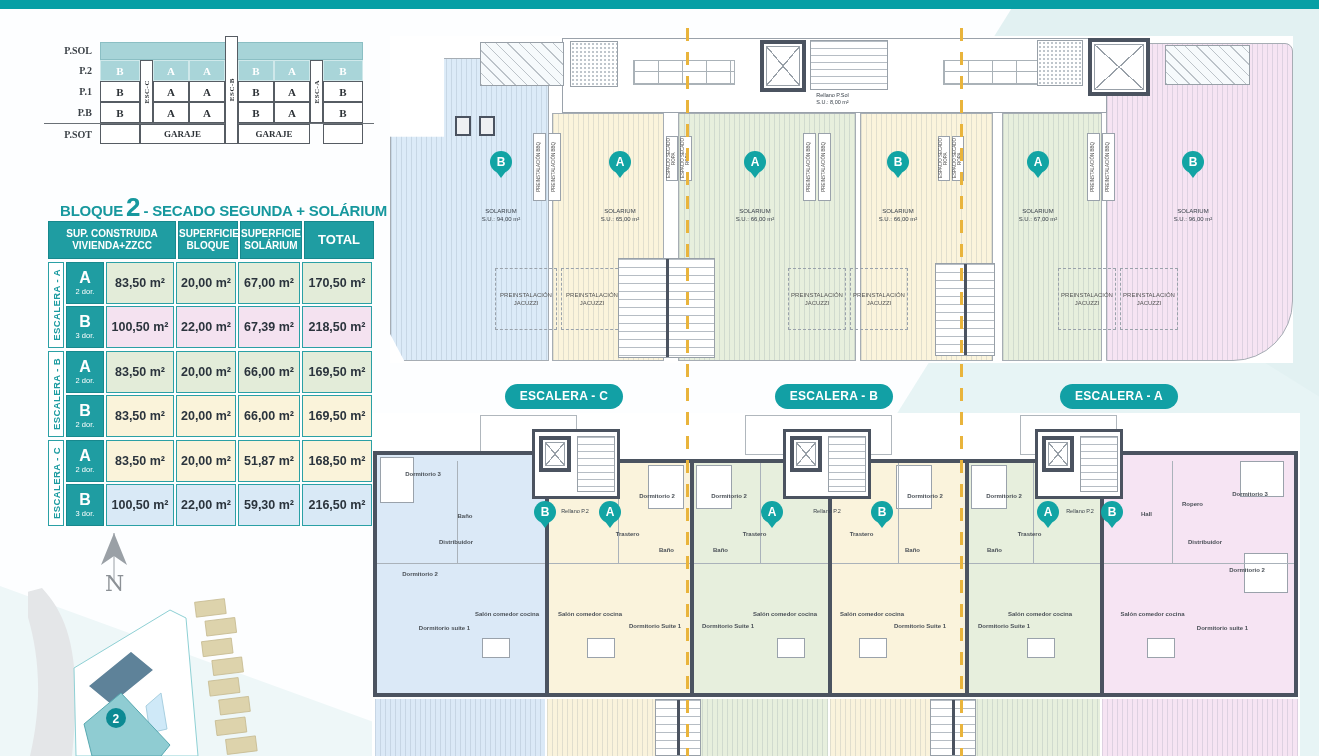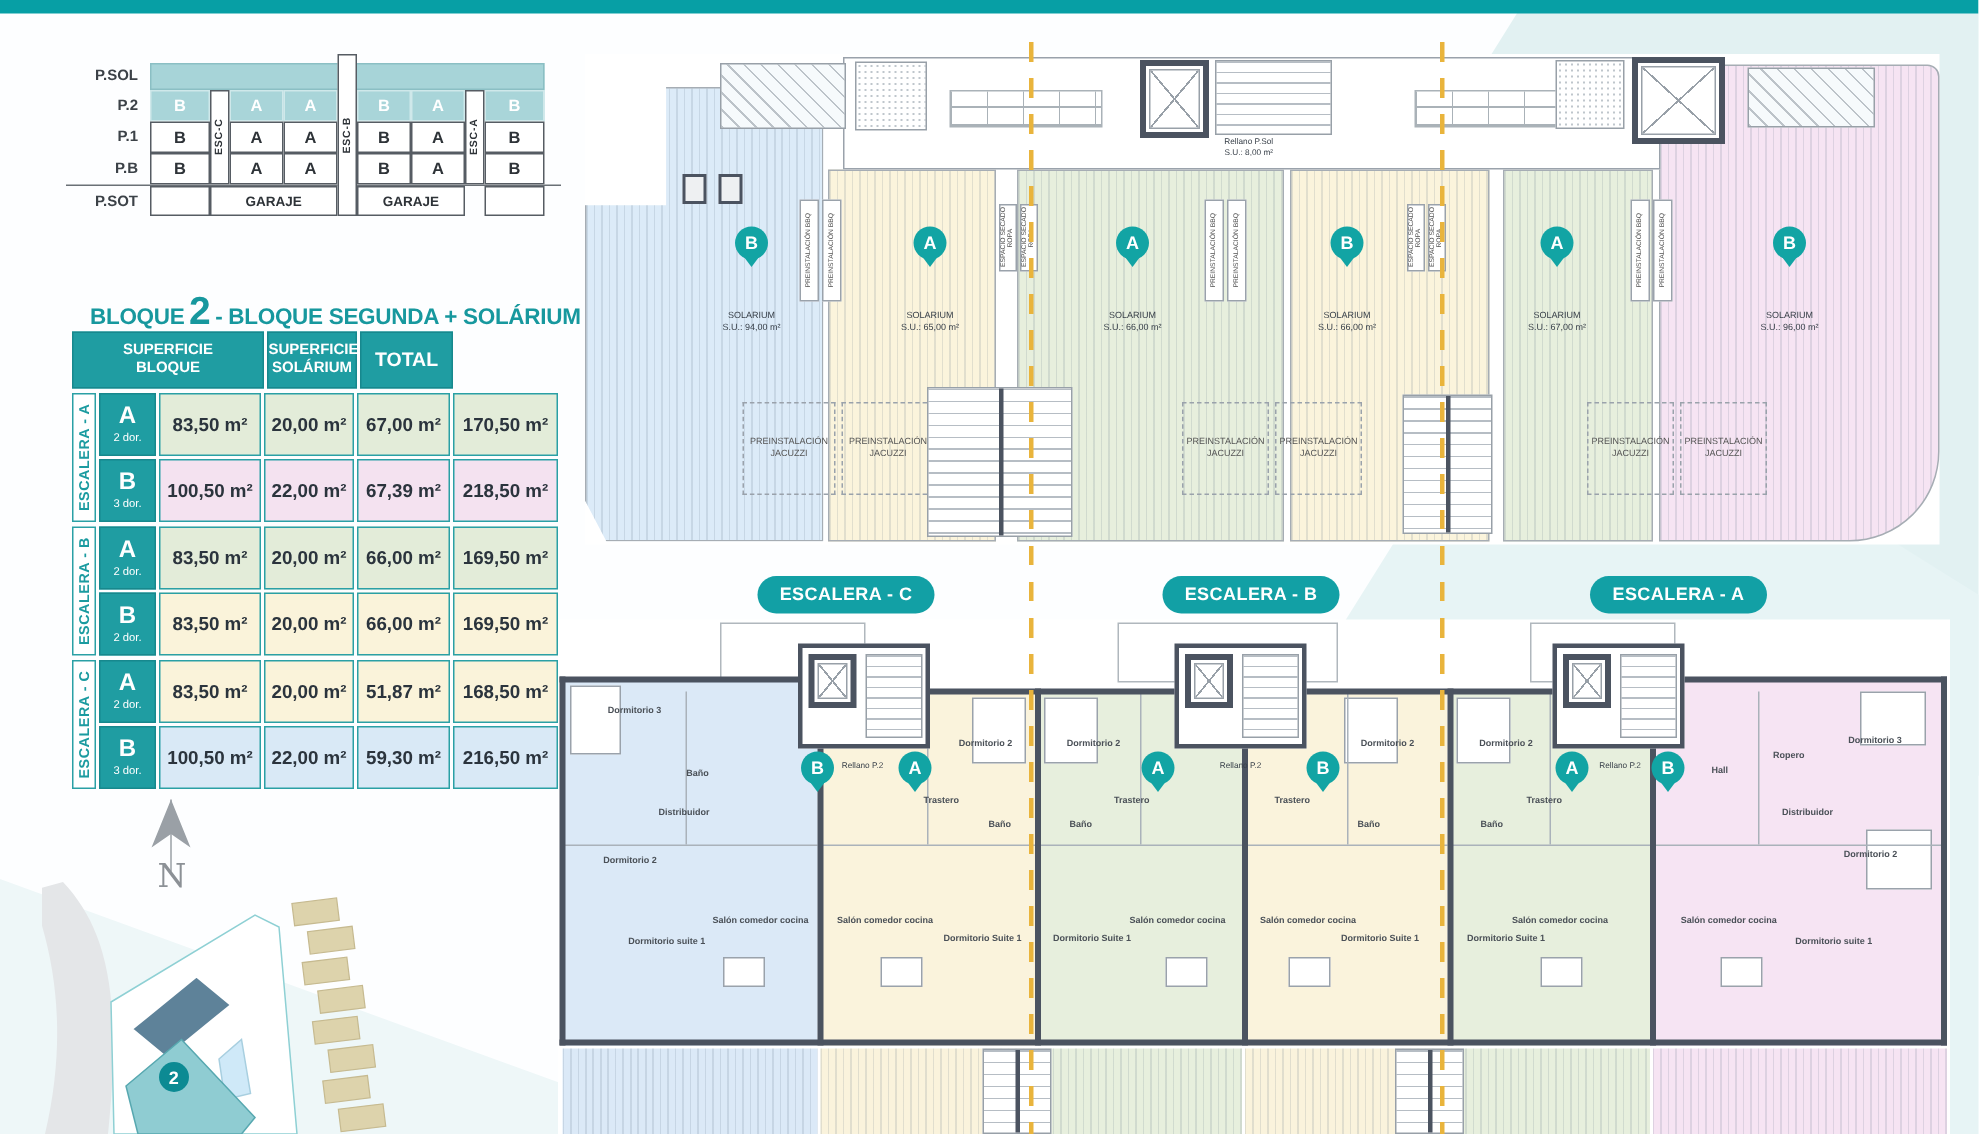--- a/index.html
+++ b/index.html
@@ -4,21 +4,21 @@
 <style>
   html,body{margin:0;padding:0;}
   body{width:1319px;height:756px;overflow:hidden;position:relative;background:#fdfeff;
        font-family:"Liberation Sans",sans-serif;}
   
   .bgband{position:absolute;transform:rotate(32deg);z-index:0;}
   
   .topbar{position:absolute;left:0;top:0;width:1319px;height:9px;background:#079fa5;z-index:6;}
 
   
-  .leftpanel{position:absolute;z-index:5;}
+  .leftpanel{position:absolute;z-index:5;font-family:Liberation Serif, serif;}
   
   .schem{left:44px;top:36px;width:330px;height:112px;}
   .schem .flabel{position:absolute;left:0;width:48px;text-align:right;font-size:10px;color:#3c4248;font-weight:bold;}
   .schem .cellT{background:#a9d5d9;border:1px solid #cfe8ea;color:#fff;font-weight:bold;font-size:11px;
                 display:flex;align-items:center;justify-content:center;box-sizing:border-box;}
   .schem .cellW{background:#fff;border:1px solid #565c63;color:#2e3338;font-weight:bold;font-size:11px;
                 display:flex;align-items:center;justify-content:center;box-sizing:border-box;}
   .schem .gapc{background:transparent;border:none;}
   .srow{position:absolute;display:flex;height:21px;}
   .escstrip{position:absolute;width:13px;background:#fff;border:1px solid #565c63;box-sizing:border-box;
@@ -168,25 +168,29 @@
       <span>ESC-B</span>
     </div>
   <div class="escstrip" style="left:266px;top:24px;height:63px;">
       <span>ESC-A</span>
     </div>
 </div>
 
 <div class="btitle">
   <span class="t1">BLOQUE</span>
   <span class="t2">2</span>
-  <span class="t1">- BLOQUE SEGUNDA + SOLÁRIUM</span>
+  <span class="t1">- SECADO SEGUNDA + SOLÁRIUM</span>
 </div>
 
 <div class="tblwrap">
   <div class="tbl-h">
+    <div>
+        <span>SUP. CONSTRUIDA</span>
+        <span>VIVIENDA+ZZCC</span>
+      </div>
     <div>
         <span>SUPERFICIE</span>
         <span>BLOQUE</span>
       </div>
     <div>
         <span>SUPERFICIE</span>
         <span>SOLÁRIUM</span>
       </div>
     <div class="tot">
         <span>TOTAL</span>

